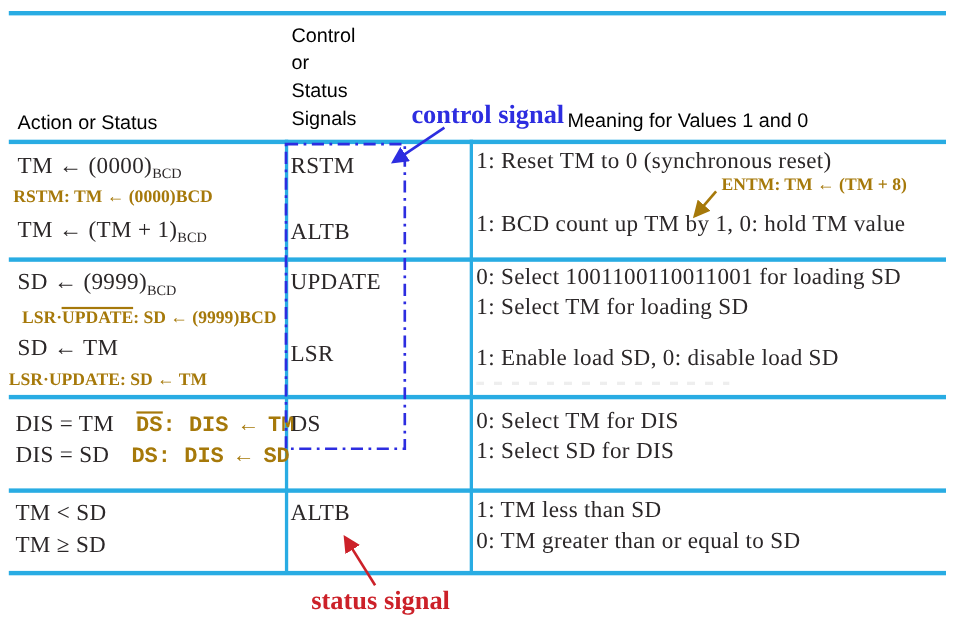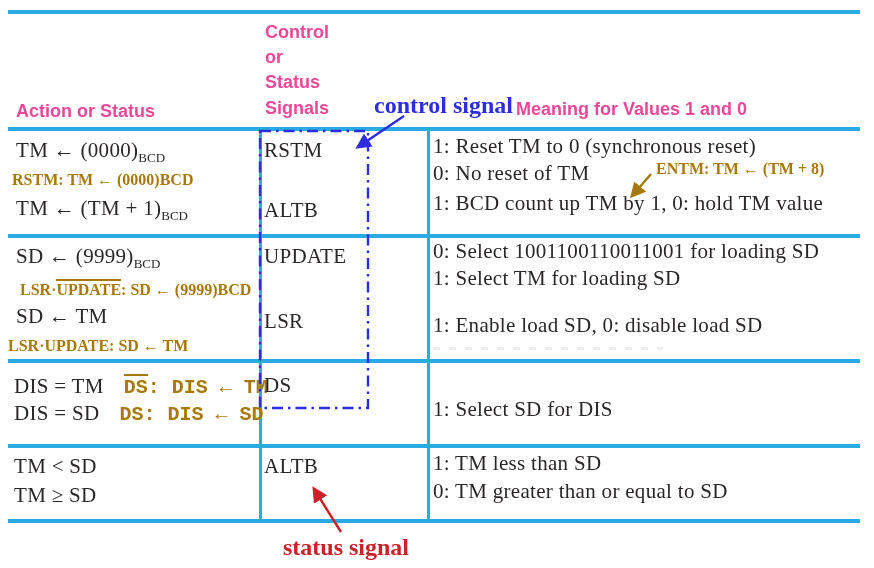--- a/index.html
+++ b/index.html
@@ -3,22 +3,22 @@
 <meta charset="utf-8">
 <style>
   html,body{margin:0;padding:0;background:#ffffff;}
   .canvas{position:relative;width:874px;height:568px;background:#ffffff;overflow:hidden;
           font-family:"Liberation Serif",serif;color:#2b2728;}
   .hline{position:absolute;left:8px;width:852px;height:4px;background:#29ace3;}
   .vline{position:absolute;top:127px;height:394px;width:3px;background:#29ace3;}
   .t{position:absolute;font-family:"Liberation Serif",serif;font-size:21px;
      letter-spacing:0.3px;color:#2b2728;white-space:nowrap;line-height:1.1;}
   .t sub{font-size:13px;letter-spacing:0;}
-  .hdr{position:absolute;font-family:"Liberation Sans",sans-serif;font-weight:bold;
-       font-size:18px;color:#ec4899;white-space:nowrap;line-height:1.4;}
+  .hdr{position:absolute;font-family:"Liberation Sans",sans-serif;font-weight:normal;
+       font-size:18px;color:#000000;white-space:nowrap;line-height:1.4;}
   .ann{position:absolute;font-family:"Liberation Serif",serif;font-weight:bold;
        font-size:16px;color:#a6790a;white-space:nowrap;line-height:1.15;}
   .annin{font-family:Liberation Mono, monospace;font-weight:bold;font-size:20px;
          color:#a6790a;margin-left:20px;letter-spacing:0;}
   .ov{display:inline-block;border-top:2.5px solid #a6790a;padding-top:1px;line-height:1.05;}
   .ctl{position:absolute;font-family:"Liberation Serif",serif;font-weight:bold;
        font-size:24px;color:#2d2de0;white-space:nowrap;}
   .sts{position:absolute;font-family:"Liberation Serif",serif;font-weight:bold;
        font-size:24px;color:#cc2129;white-space:nowrap;}
   .ghost{position:absolute;left:433px;top:347px;width:230px;height:3px;opacity:.35;
@@ -49,38 +49,38 @@
   </div>
   <div class="ctl" style="left:374px;top:92px">control signal</div>
   <div class="hdr" style="left:516px;top:97px">Meaning for Values 1 and 0</div>
 
   <div class="t" style="left:16px;top:139px"><span>TM ← (0000)</span><sub>BCD</sub></div>
   <div class="ann" style="left:12px;top:171px">RSTM: TM ← (0000)BCD</div>
   <div class="t" style="left:16px;top:197px"><span>TM ← (TM + 1)</span><sub>BCD</sub></div>
   <div class="t" style="left:264px;top:139px">RSTM</div>
   <div class="t" style="left:264px;top:199px">ALTB</div>
   <div class="t" style="left:433px;top:135px">1: Reset TM to 0 (synchronous reset)</div>
-  <div class="t" style="left:433px;top:162px">0: No reset of TM</div>
   <div class="ann" style="left:656px;top:160px">ENTM: TM ← (TM + 8)</div>
   <div class="t" style="left:433px;top:192px">1: BCD count up TM by 1, 0: hold TM value</div>
 
   <div class="t" style="left:16px;top:245px"><span>SD ← (9999)</span><sub>BCD</sub></div>
   <div class="ann" style="left:20px;top:279px"><span>LSR·</span><span class="ov">UPDATE</span><span>: SD ← (9999)BCD</span></div>
   <div class="t" style="left:16px;top:305px">SD ← TM</div>
   <div class="ann" style="left:8px;top:337px">LSR·UPDATE: SD ← TM</div>
   <div class="t" style="left:264px;top:245px">UPDATE</div>
   <div class="t" style="left:264px;top:310px">LSR</div>
   <div class="t" style="left:433px;top:240px">0: Select 1001100110011001 for loading SD</div>
   <div class="t" style="left:433px;top:267px">1: Select TM for loading SD</div>
   <div class="t" style="left:433px;top:314px">1: Enable load SD, 0: disable load SD</div>
   <div class="ghost"></div>
 
   <div class="t" style="left:14px;top:374px"><span>DIS = TM</span><span class="annin"><span class="ov">DS</span><span>: DIS ← TM</span></span></div>
   <div class="t" style="left:14px;top:402px"><span>DIS  =  SD</span><span class="annin">DS: DIS ← SD</span></div>
   <div class="t" style="left:264px;top:374px">DS</div>
+  <div class="t" style="left:433px;top:371px">0: Select TM for DIS</div>
   <div class="t" style="left:433px;top:398px">1: Select SD for DIS</div>
 
   <div class="t" style="left:14px;top:455px">TM &lt; SD</div>
   <div class="t" style="left:14px;top:484px">TM ≥ SD</div>
   <div class="t" style="left:264px;top:455px">ALTB</div>
   <div class="t" style="left:433px;top:452px">1: TM less than SD</div>
   <div class="t" style="left:433px;top:480px">0: TM greater than or equal to SD</div>
 
   <div class="sts" style="left:283px;top:534px">status signal</div>
 

